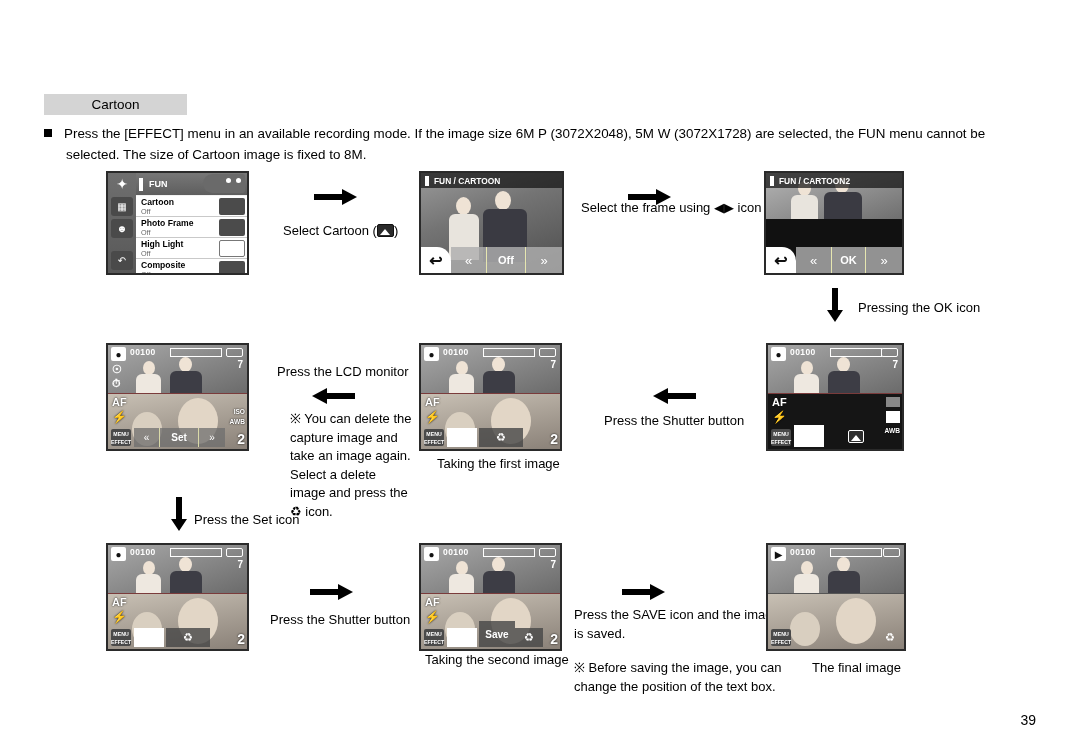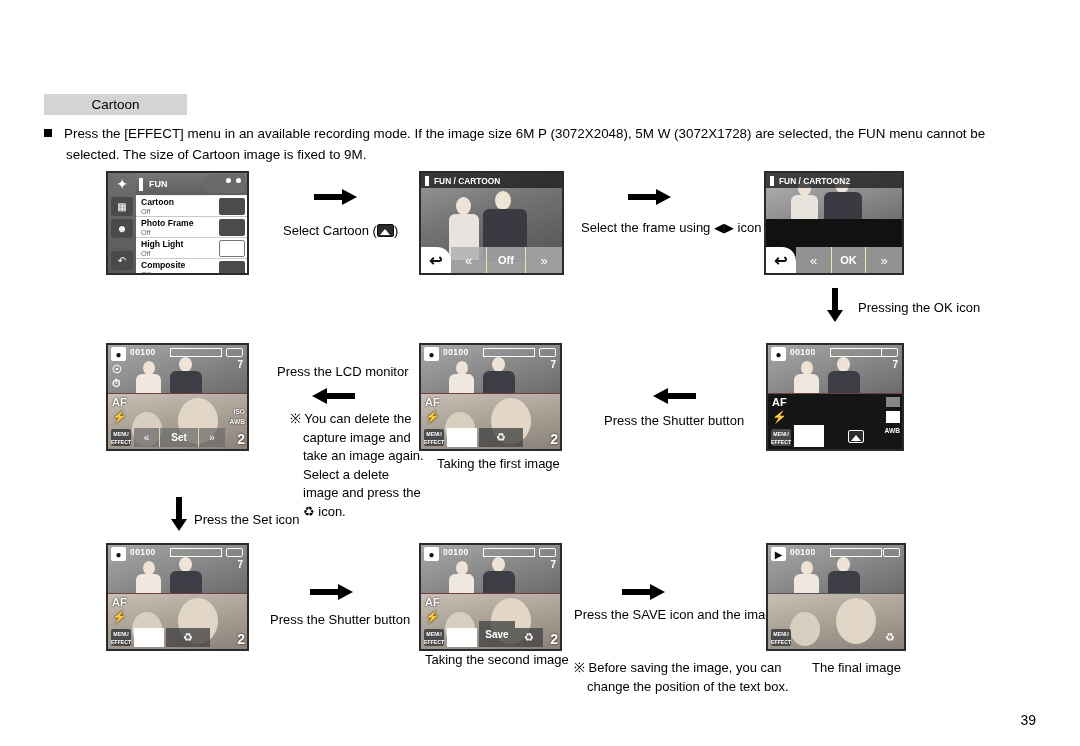--- a/index.html
+++ b/index.html
@@ -220,21 +220,21 @@
     border-left: 5px solid transparent; border-right: 5px solid transparent;
     border-bottom: 6px solid #fff;
   }
   .num2 { position: absolute; right: 2px; bottom: 2px; color: #fff; font-size: 14px; font-weight: bold;
       text-shadow: 0 0 2px #000; }
 
   
   .cap {
     position: absolute; font-size: 13px; line-height: 18.5px; color: #000;
   }
-  .cap .ind { display: block; margin-left: 13px; }
+  .cap .ind { display: block; }
   .arw { position: absolute; }
   .arw svg { display: block; }
 
   .pagenum {
     position: absolute; right: 44px; bottom: 18px; font-size: 14px;
   }
 
   .inlineicon {
     display: inline-block; width: 17px; height: 13px; vertical-align: -2px;
     background: #2b2b2b; border: 1px solid #111; border-radius: 2px; position: relative;
@@ -250,21 +250,21 @@
 
 <div class="page">
 
 
   <div class="section-label">Cartoon</div>
 
   <div class="bullet-block">
     <div class="bullet-sq"></div>
     <div class="bullet-text">
       <span>Press the [EFFECT] menu in an available recording mode. If the image size 6M P (3072X2048), 5M W (3072X1728) are selected, the FUN menu cannot be</span>
-      <span class="l2">selected. The size of Cartoon image is fixed to 9M.</span>
+      <span class="l2">selected. The size of Cartoon image is fixed to 8M.</span>
     </div>
   </div>
 
   <div class="lcd" style="left:106px; top:171px; width:143px; height:104px;">
     <div class="lcd-inner menu-screen">
       <div class="menu-left">
         <div class="menu-ico" style="top:2px; background:transparent; font-size:14px;">✦</div>
         <div class="menu-ico" style="top:24px;">▦</div>
         <div class="menu-ico" style="top:46px;">☻</div>
         <div class="menu-ico" style="top:78px;">↶</div>
@@ -328,21 +328,21 @@
         <div class="ar" style="border-right:none;">»</div>
       </div>
     </div>
   </div>
 
   <div class="arw" style="left:628px; top:188px;">
     <svg width="44" height="18" viewBox="0 0 44 18">
         <path d="M0 6h28V1l15 8-15 8v-5H0z" fill="#000"></path>
       </svg>
   </div>
-  <div class="cap" style="left:581px; top:219px;">Select the frame using ◀▶ icon</div>
+  <div class="cap" style="left:581px; top:199px;">Select the frame using ◀▶ icon</div>
 
   <div class="lcd" style="left:764px; top:171px; width:140px; height:104px;">
     <div class="lcd-inner">
       <div class="split-top">
         <div class="wed" style="left:24px; top:8px; width:30px; height:40px;">
           <div class="head" style="left:8px; top:0; width:13px; height:15px;"></div>
           <div class="body" style="left:1px; top:14px; width:27px; height:30px; background:#e8e4dd;"></div>
         </div>
         <div class="wed" style="left:58px; top:4px; width:38px; height:46px;">
           <div class="head" style="left:11px; top:0; width:14px; height:16px;"></div>
@@ -583,20 +583,21 @@
   </div>
   <div class="cap" style="left:425px; top:651px;text-align:right;">Taking the second image</div>
 
   <div class="arw" style="left:622px; top:583px;">
     <svg width="44" height="18" viewBox="0 0 44 18">
         <path d="M0 6h28V1l15 8-15 8v-5H0z" fill="#000"></path>
       </svg>
   </div>
   <div class="cap" style="left:574px; top:606px;">
     <span>Press the SAVE icon and the image</span>
+    <span style="display:block;">is saved.</span>
   </div>
   <div class="cap" style="left:574px; top:659px;">
     <span>※ Before saving the image, you can</span>
     <span class="ind">change the position of the text box.</span>
   </div>
 
   <div class="lcd" style="left:766px; top:543px; width:140px; height:108px;">
     <div class="lcd-inner">
       <div class="lv-top" style="border-bottom:1px solid #555;">
         <div class="wed" style="left:26px; top:16px; width:26px; height:38px;">

